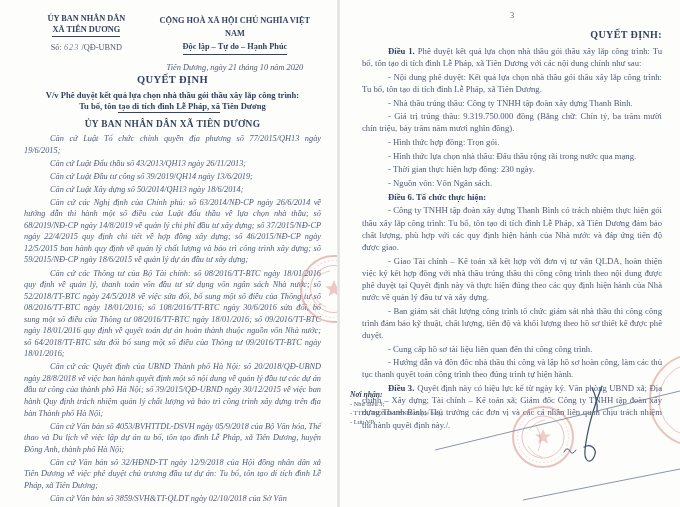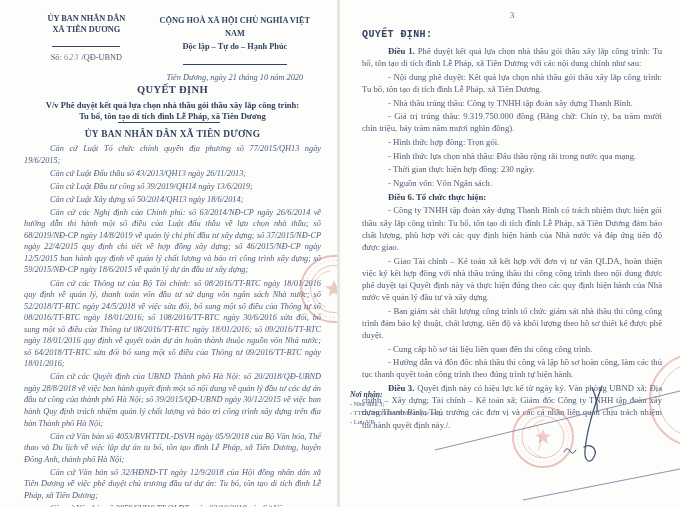--- a/index.html
+++ b/index.html
@@ -9,33 +9,33 @@
   #page-left{left:0;width:337px;padding:14px 16px 0 24px;box-sizing:border-box;}
   #page-right{left:340px;width:340px;padding:10px 18px 0 22px;box-sizing:border-box;}
   #divider{position:absolute;left:337px;top:0;width:3px;height:507px;
            background:linear-gradient(90deg,#ececea,#e0e0dd,#ececea);}
   .b{font-weight:bold;color:#33435f;}
   .i{font-style:italic;}
   
   .hdr{display:flex;width:100%;}
   .hdr-left{width:42%;text-align:center;font-size:8.3px;line-height:10.5px;}
   .hdr-right{width:58%;text-align:center;font-size:8.3px;line-height:13px;}
-  .u-line{display:inline-block;border-bottom:1px solid #33435f;padding-bottom:11px;}
+  .u-line{display:inline-block;border-bottom:1px solid #33435f;padding-bottom:1px;}
   .num-line{margin-top:6px;font-size:8.3px;color:#4e5c77;}
   .hand{font-style:italic;color:#7d88a3;letter-spacing:1px;}
   .date-line{margin-top:6px;font-size:8.3px;color:#55638          0;}
   .title{ text-align:center;font-size:10.5px;letter-spacing:.4px;}
   .subject{text-align:center;font-size:8.6px;line-height:11px;margin-top:5px;}
   .subject .useg{border-bottom:1px solid #33435f;padding-bottom:.5px;}
   .authority{text-align:center;font-size:9.4px;letter-spacing:.3px;margin:7px 0 4px;}
   .recitals p{margin:1.5px 0;text-indent:26px;text-align:justify;
               font-style:italic;font-size:8.3px;line-height:11.55px;color:#4d5d7d;}
   
   .pageno{text-align:center;font-size:8.5px;color:#5a6880;}
-  .rheading{text-align:left;font-size:10px;letter-spacing:.4px;margin:9px 0 5px;font-family:Liberation Mono, monospace;}
+  .rheading{text-align:right;font-size:10px;letter-spacing:.4px;margin:9px 0 5px;}
   .body p{margin:1.5px 0;text-indent:26px;text-align:justify;
           font-size:8.7px;line-height:12.15px;color:#49577            4;}
   .body p .lead{margin-right:3px;}
   
   .recipients{position:absolute;left:10px;top:390px;width:150px;}
   .recipients .rlabel{font-size:7.6px;font-style:italic;}
   .recipients div.item{font-size:6.4px;line-height:9.2px;color:#55637f;}
   svg.overlay{position:absolute;left:0;top:0;pointer-events:none;}
 </style>
 </head>

